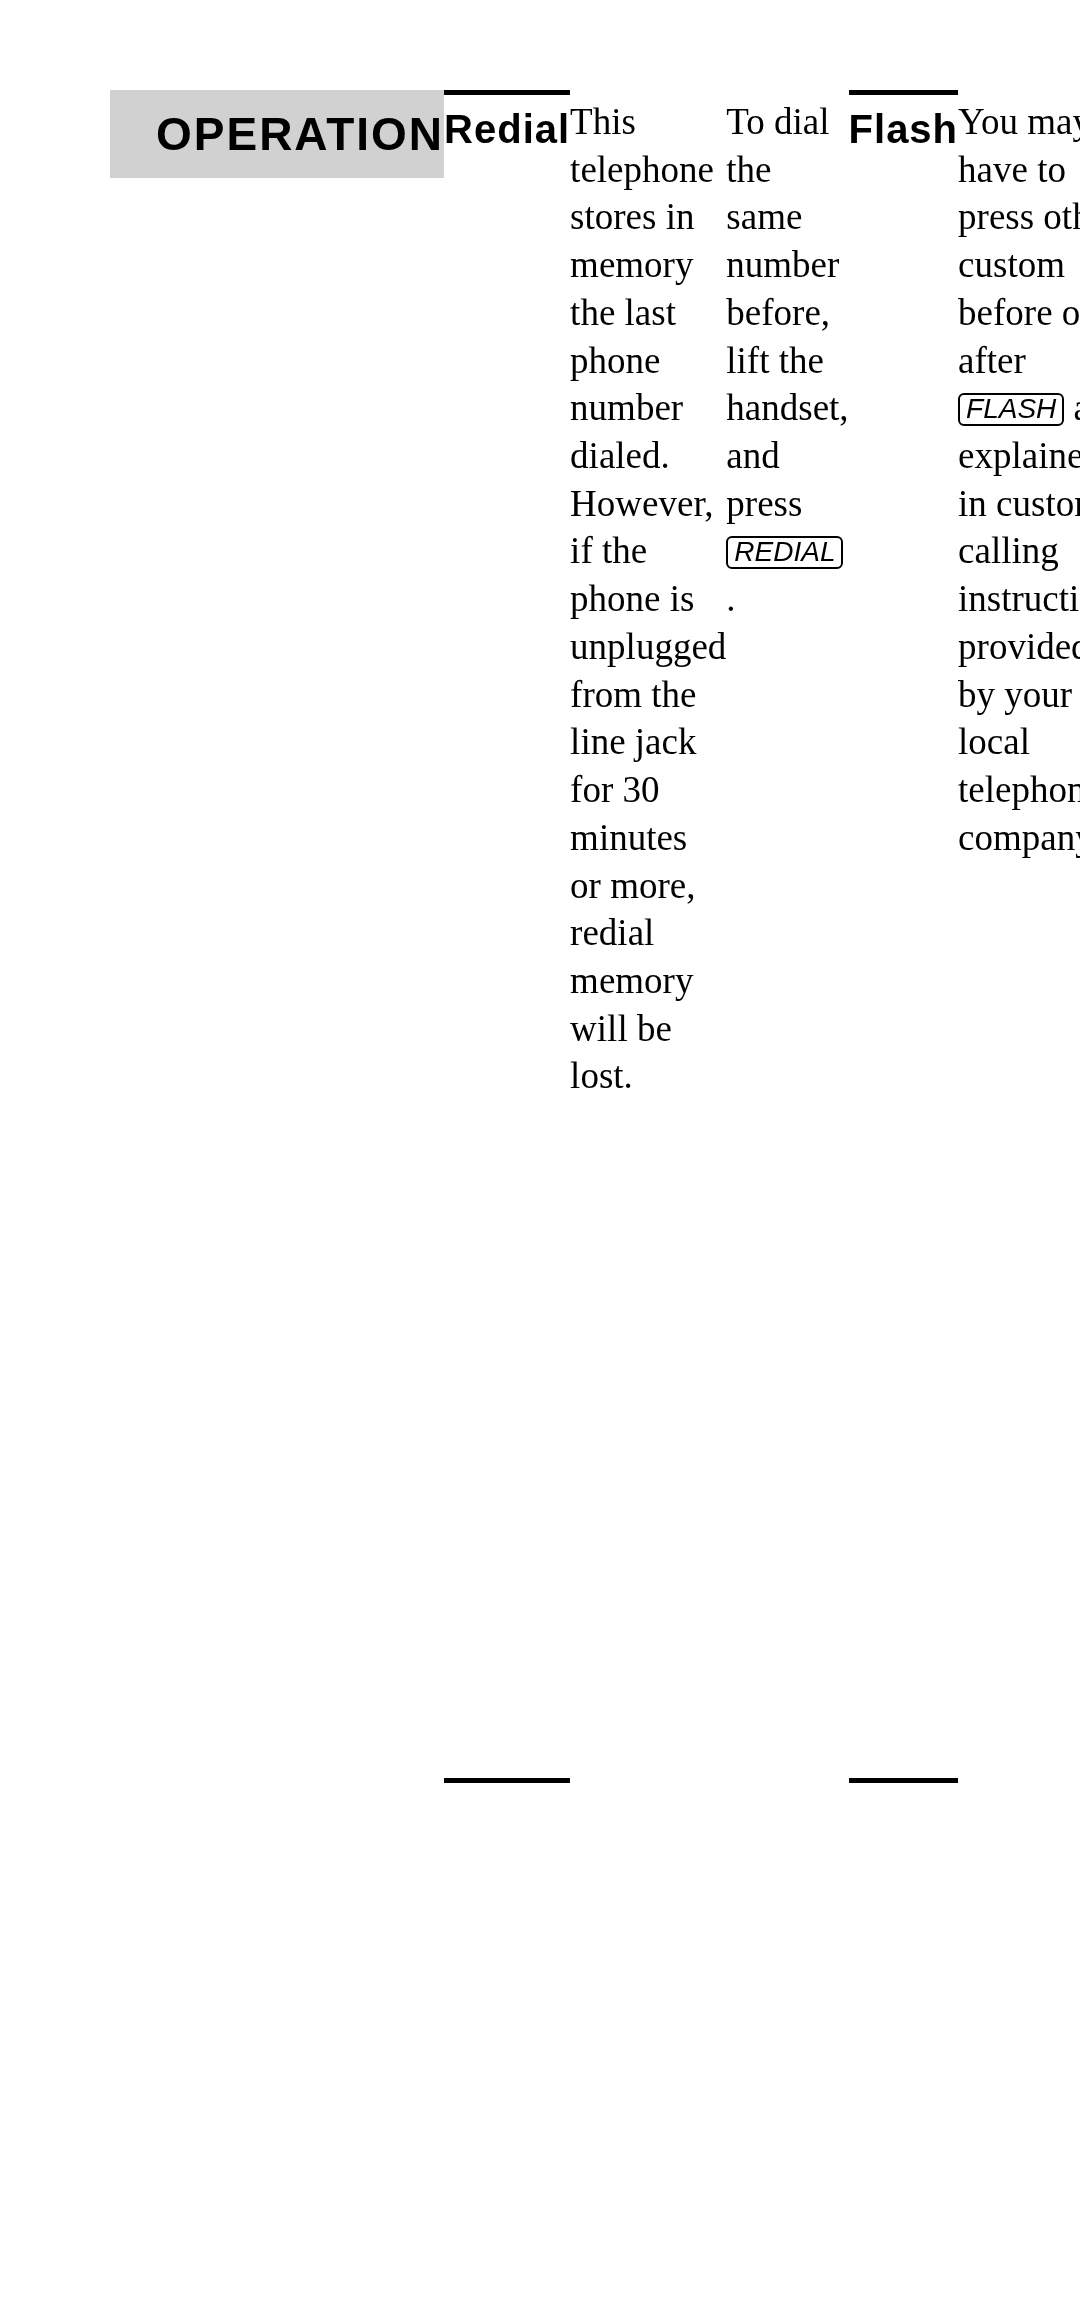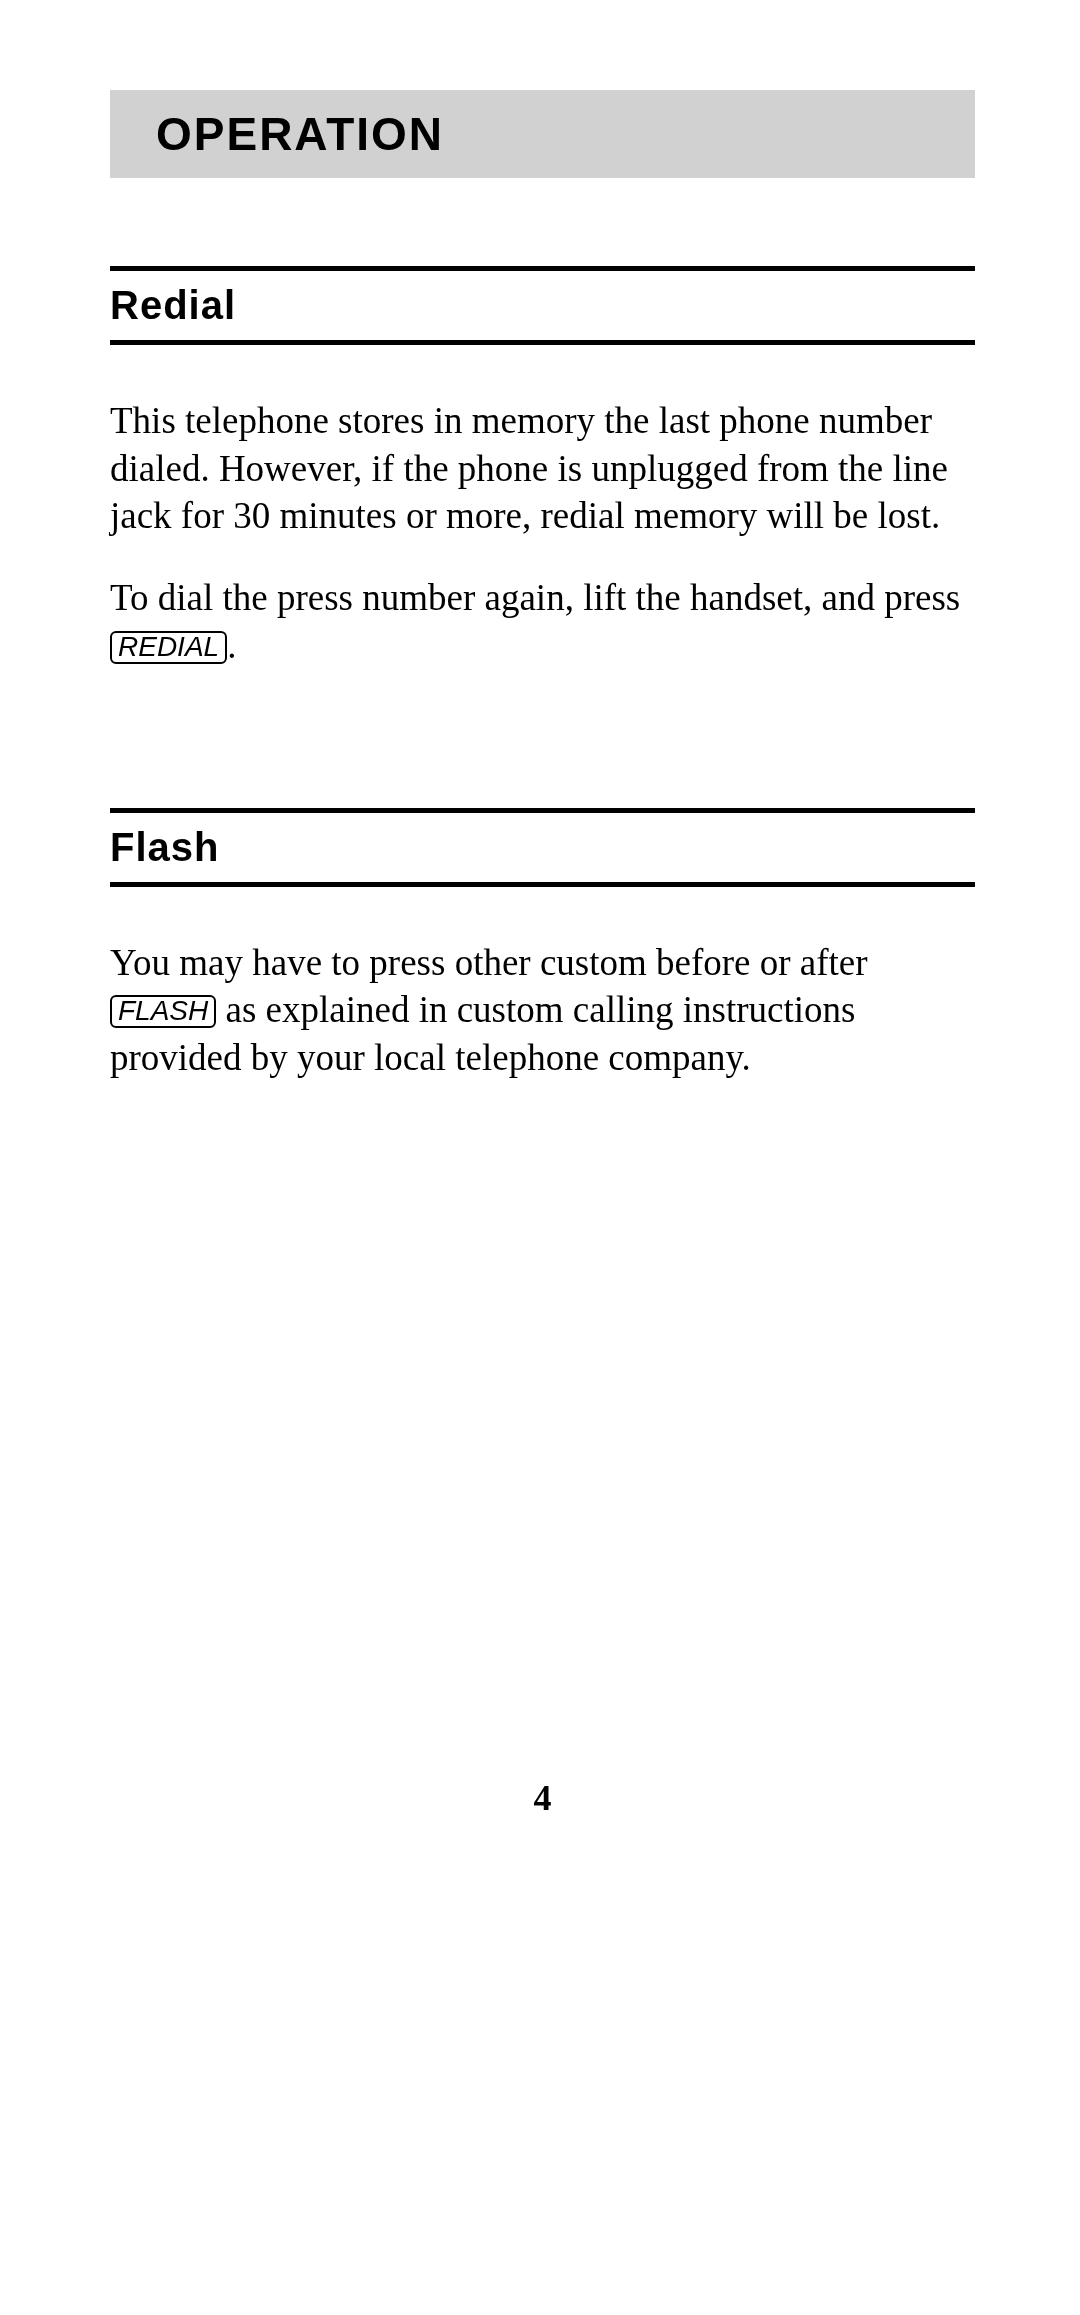--- a/index.html
+++ b/index.html
@@ -10,21 +10,20 @@
     height: 2315px;
     font-family: "Times New Roman", Times, serif;
     color: #000;
   }
   .page {
     box-sizing: border-box;
     width: 1080px;
     height: 1879px;
     padding: 90px 105px 60px 110px;
     display: flex;
-    flex-direction: column;
   }
   .header-banner {
     background: #d2d1d2;
     height: 88px;
     display: flex;
     align-items: center;
     padding-left: 46px;
     margin-bottom: 88px;
   }
   .header-title {
@@ -47,21 +46,21 @@
     font-weight: 900;
     font-size: 40px;
     letter-spacing: 1px;
   }
   .gap-mid {
     height: 60px;
   }
   p {
     font-size: 37px;
     line-height: 1.29;
-    margin: 16px 0 18px 0;
+    margin: 8px 0 18px 0;
   }
   .note {
     font-style: italic;
     font-weight: bold;
   }
   .note .note-body {
     font-weight: normal;
   }
   .keycap {
     display: inline-block;
@@ -107,21 +106,21 @@
   <div class="header-banner">
     <span class="header-title">OPERATION</span>
   </div>
 
   <div class="section-heading">
     <h2>Redial</h2>
   </div>
 
   <p>This telephone stores in memory the last phone number dialed.  However, if the phone is unplugged from the line jack for 30 minutes or more, redial memory will be lost.</p>
   <p>
-    <span>To dial the press number again, lift the handset, and press </span><span class="keycap">REDIAL</span><span>.</span>
+    <span>To dial the same number before, lift the handset, and press </span><span class="keycap">REDIAL</span><span>.</span>
   </p>
 
   <div class="gap-mid"></div>
 
 
 
   <div class="gap-mid"></div>
 
   <div class="section-heading">
     <h2>Flash</h2>

